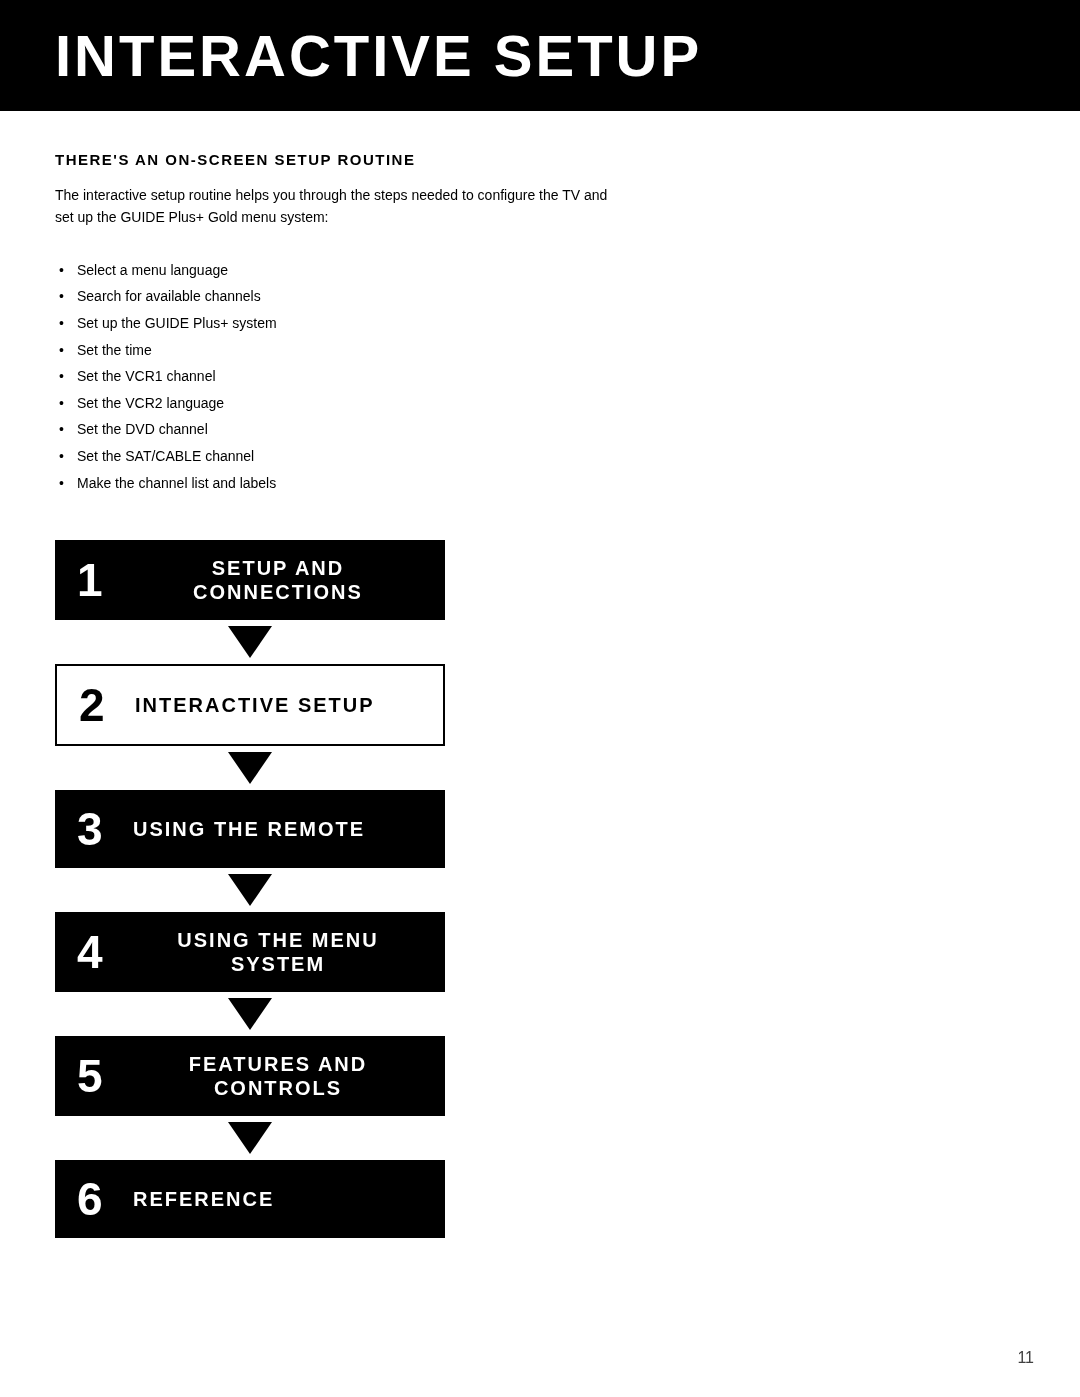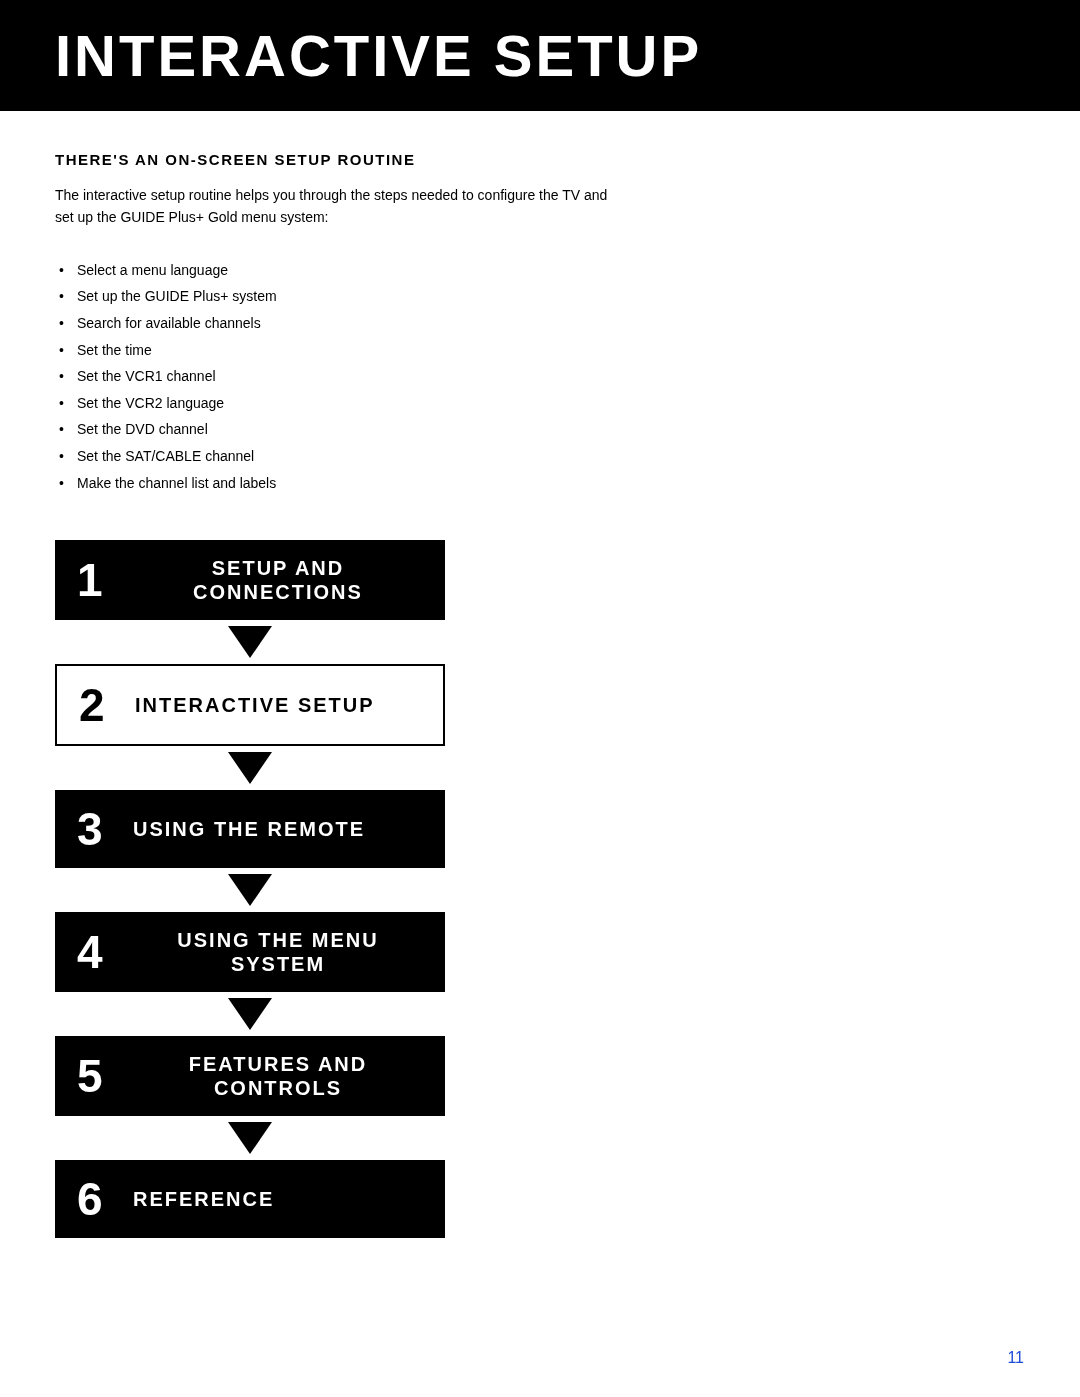--- a/index.html
+++ b/index.html
@@ -146,46 +146,46 @@
 
     
     .chevron-svg {
       display: block;
     }
 
     
     .page-number {
       position: absolute;
       bottom: 30px;
-      right: 56px;
+      right: 46px;
       font-size: 16px;
       font-weight: 400;
-      color: #1d4ed8;
+      color: #404040;
     }
   </style>
 </head>
 <body>
 
 <div class="page-container">
 
   <div class="page-header">
     <h1 class="page-title">INTERACTIVE SETUP</h1>
   </div>
 
   <div class="main-content">
 
     <div class="left-column">
       <h2 class="section-heading">THERE'S AN ON-SCREEN SETUP ROUTINE</h2>
 
       <p class="section-body">The interactive setup routine helps you through the steps needed to configure the TV and set up the GUIDE Plus+ Gold menu system:</p>
 
       <ul class="bullet-list">
         <li>Select a menu language</li>
+        <li>Search for available channels</li>
         <li>Set up the GUIDE Plus+ system</li>
-        <li>Search for available channels</li>
         <li>Set the time</li>
         <li>Set the VCR1 channel</li>
         <li>Set the VCR2 language</li>
         <li>Set the DVD channel</li>
         <li>Set the SAT/CABLE channel</li>
         <li>Make the channel list and labels</li>
       </ul>
     </div>
 
     <div class="right-column">

